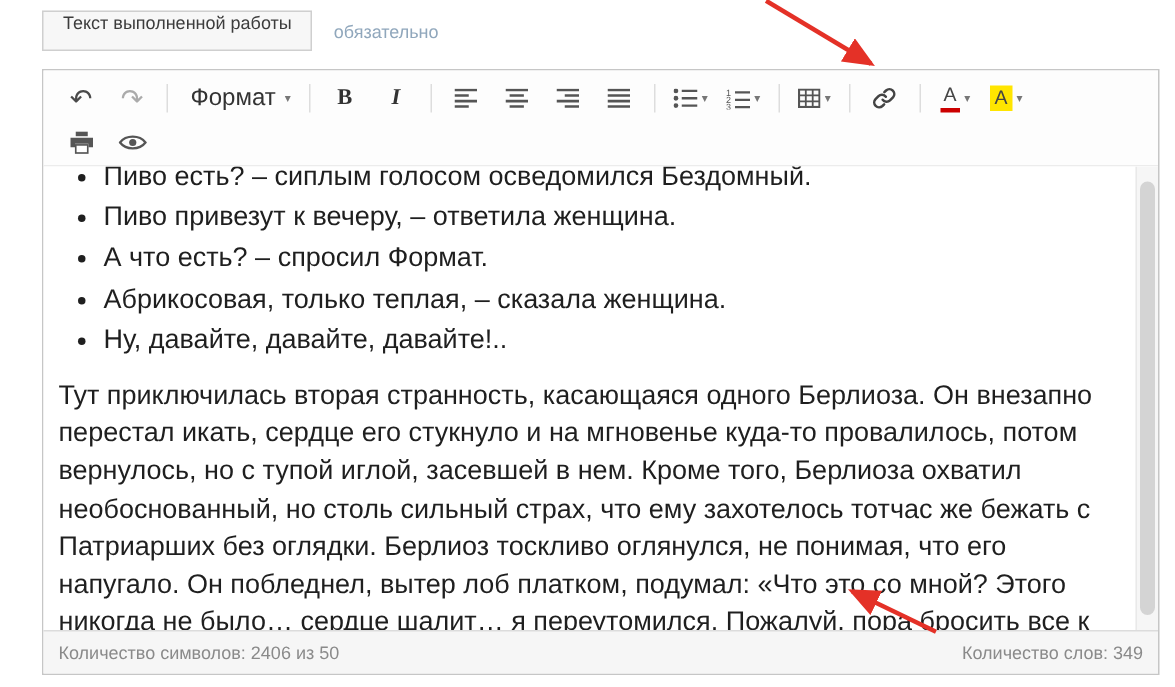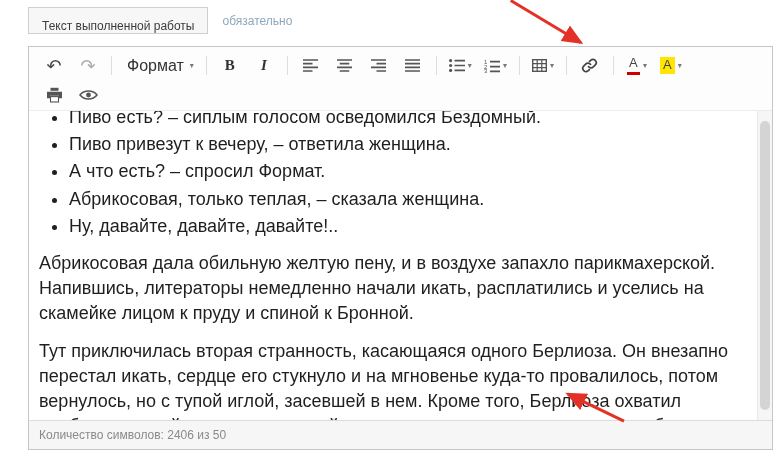--- a/index.html
+++ b/index.html
@@ -4,21 +4,21 @@
 <style>
   * { box-sizing: border-box; margin: 0; padding: 0; }
   html,body { width: 783px; height: 458px; }
   body {
     position: relative; overflow: hidden; background: #fff;
     font-family: "Liberation Sans", sans-serif; color: #333;
   }
   
   .tabs-row { position: absolute; left: 28px; top: 7px; display: flex; align-items: center; }
   .tab {
-    height: 27px; padding: 0 13px; display: flex; align-items: flex-end;
+    height: 27px; padding: 0 13px; display: flex; align-items: flex-start;
     border: 1px solid #cfcfcf; background: #f7f7f7; font-size: 12px; color: #3c3c3c;
     cursor: pointer;
   }
   .required { margin-left: 14px; font-size: 12px; color: #90a7bc; }
 
   
   .editor {
     position: absolute; left: 28px; top: 46px; width: 745px; height: 404px;
     border: 1px solid #c6c6c6; background: #fff; display: flex; flex-direction: column;
   }
@@ -195,30 +195,30 @@
 
   <div class="content">
     <div class="content-inner">
       <ul>
         <li>Пиво есть? – сиплым голосом осведомился Бездомный.</li>
         <li>Пиво привезут к вечеру, – ответила женщина.</li>
         <li>А что есть? – спросил Формат.</li>
         <li>Абрикосовая, только теплая, – сказала женщина.</li>
         <li>Ну, давайте, давайте, давайте!..</li>
       </ul>
-      <p>Абрикосовая дала обильную желтую пену, и в воздухе запахло парикмахерской. Напившись, литераторы немедленно начали икать, расплатились и уселись на скамейке лицом к пруду и спиной к Бронной.</p>
       <p><span>Тут приключилась вторая странность, касающаяся одного Берлиоза. Он внезапно перестал икать, сердце его стукнуло и на мгновенье куда-то провалилось, потом вернулось, но с тупой иглой, засевшей в нем. Кроме того, Берлиоза охватил необоснованный, но столь сильный страх, что ему захотелось тотчас же бежать с Патриарших без оглядки. Берлиоз тоскливо оглянулся, не понимая, что его напугало. Он побледнел, вытер лоб платком, подумал: «Что это со мной? Этого никогда не было… сердце шалит… я переутомился. Пожалуй, пора бросить все к черту и в Кисловодск…»</span><span class="linkwrap"><a class="srclink">Источник</a><span class="textcaret"></span></span><span> .</span></p>
     </div>
     <div class="scrollbar">
         <div class="thumb"></div>
       </div>
   </div>
 
   <div class="efooter">
     <span>Количество символов: 2406 из 50</span>
+    <span>Количество слов: 349</span>
   </div>
 </div>
 
 <svg class="annotations" width="783" height="458" viewBox="0 0 783 458">
   <defs>
     <marker id="ah" markerWidth="8" markerHeight="8" refX="6" refY="3" orient="auto">
       <path d="M0,0 L7,3 L0,6 Z" class="arrowfill"></path>
     </marker>
   </defs>
   <line id="arrow-to-link-button" class="arrow" x1="510.703125" y1="0.5" x2="580.703125" y2="42.5" marker-end="url(#ah)"></line>

